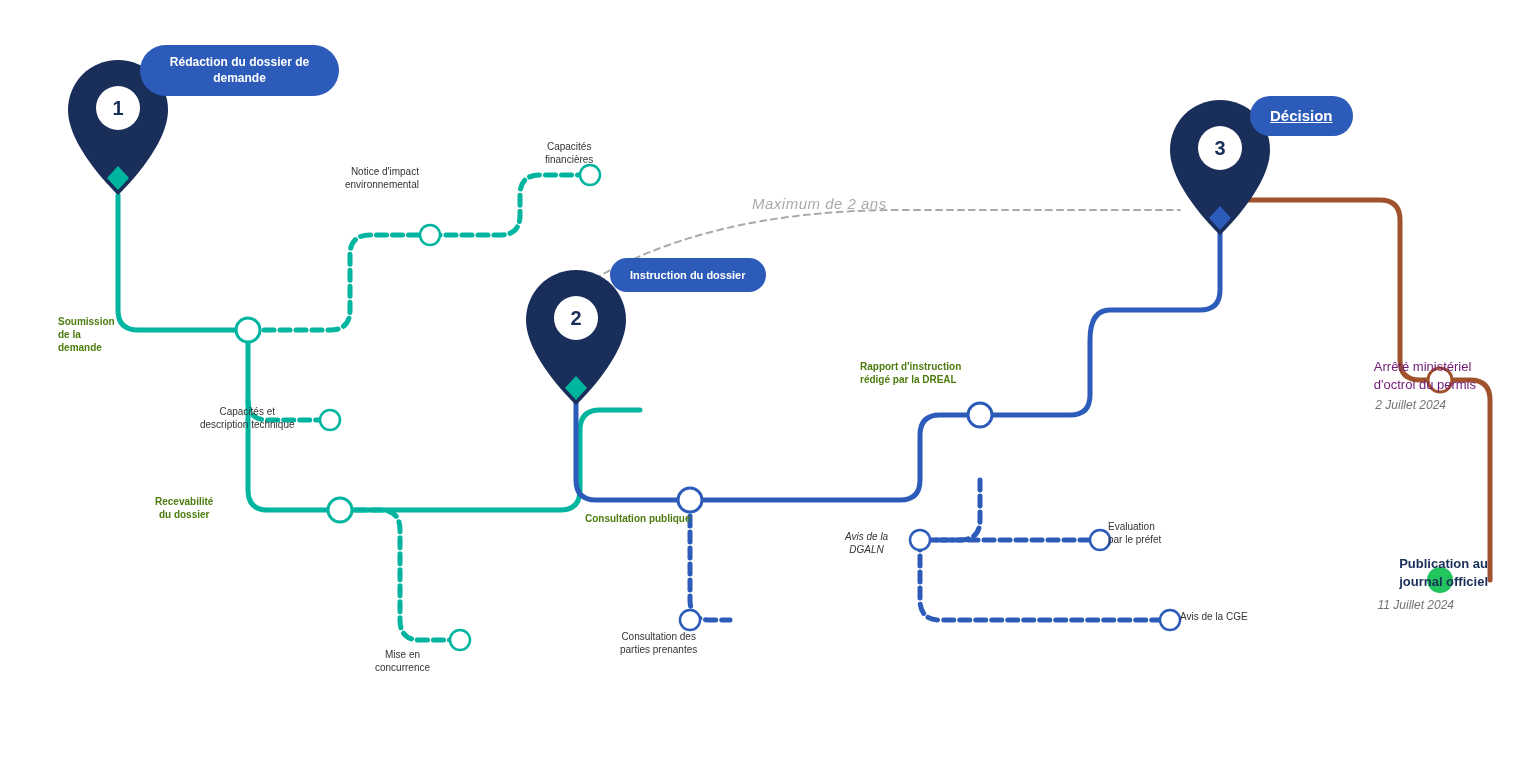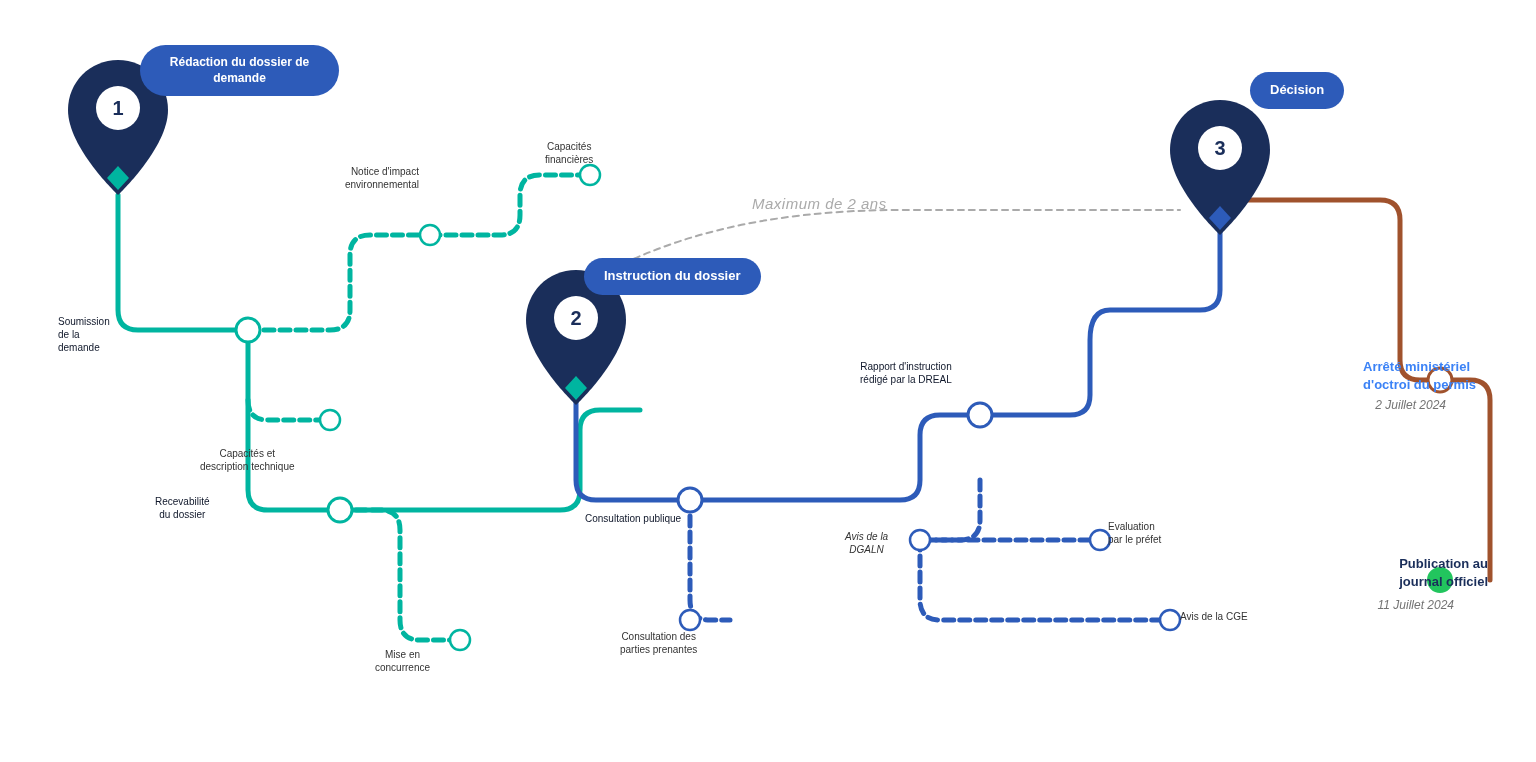--- a/index.html
+++ b/index.html
@@ -23,22 +23,22 @@
       height: 762px;
     }
     .label {
       position: absolute;
       font-size: 10px;
       color: #333;
       line-height: 1.3;
       text-align: center;
     }
     .label.bold {
-      font-weight: 400;
-      color: #0f172a;
+      font-weight: 700;
+      color: #4d7c0f;
     }
     .bubble {
       position: absolute;
       background: #2d5bb9;
       color: #fff;
       border-radius: 28px;
       padding: 10px 20px;
       font-size: 15px;
       font-weight: 700;
       text-align: center;
@@ -54,22 +54,22 @@
     }
     .date-label {
       position: absolute;
       font-style: italic;
       font-size: 12px;
       color: #737373;
     }
     .outcome-label {
       position: absolute;
       font-size: 13px;
-      font-weight: 700;
-      color: #3b82f6;
+      font-weight: 400;
+      color: #701a75;
       text-align: right;
       line-height: 1.4;
     }
   </style>
 </head>
 <body>
 
 <div id="diagram">
   <svg id="main-svg" viewBox="0 0 1536 762" xmlns="http://www.w3.org/2000/svg">
 
@@ -149,43 +149,43 @@
 
     <path d="M 1220 100 C 1192 100 1170 122 1170 150 C 1170 188 1220 235 1220 235 C 1220 235 1270 188 1270 150 C 1270 122 1248 100 1220 100 Z" fill="#1a2e5a"></path>
     <circle cx="1220" cy="148" r="22" fill="white"></circle>
     <text x="1220" y="155" text-anchor="middle" font-size="20" font-weight="700" fill="#1a2e5a">3</text>
     <polygon points="1220,230 1209,218 1220,206 1231,218" fill="#2d5bb9"></polygon>
 
   </svg>
 
   <div class="bubble" style="left:140px; top:45px; white-space:normal; width:199px; font-size:12px;">Rédaction du dossier de<br>demande</div>
 
-  <div class="bubble" style="left:584px; top:258px; font-size:13px;">Instruction du dossier</div>
+  <div class="bubble" style="left:610px; top:258px; font-size:11px;">Instruction du dossier</div>
 
-  <div class="bubble" style="left:1250px; top:72px; font-size:13px;">Décision</div>
+  <div class="bubble" style="left:1250px; top:96px; font-size:15px;text-decoration:underline;">Décision</div>
 
   <div class="max-label" style="left:720px; top:195px;margin-left:32px;">Maximum de 2 ans</div>
 
   <div class="label bold" style="left:58px; top:315px; text-align:left;">Soumission<br>de la<br>demande</div>
 
   <div class="label" style="left:345px; top:165px; text-align:right;">Notice d'impact<br>environnemental</div>
 
   <div class="label" style="left:545px; top:140px; text-align:center;">Capacités<br>financières</div>
 
-  <div class="label" style="left:200px; top:405px; text-align:center;margin-top:42px;">Capacités et<br>description technique</div>
+  <div class="label" style="left:200px; top:405px; text-align:center;">Capacités et<br>description technique</div>
 
   <div class="label bold" style="left:155px; top:495px; text-align:center;">Recevabilité<br>du dossier</div>
 
   <div class="label" style="left:375px; top:648px; text-align:center;">Mise en<br>concurrence</div>
 
   <div class="label bold" style="left:585px; top:488px; text-align:left;margin-top:24px;">Consultation publique</div>
 
   <div class="label" style="left:620px; top:630px; text-align:center;">Consultation des<br>parties prenantes</div>
 
-  <div class="label bold" style="left:860px; top:360px; text-align:right;">Rapport d'instruction<br>rédigé par la DREAL</div>
+  <div class="label bold" style="left:860px; top:360px; text-align:left;">Rapport d'instruction<br>rédigé par la DREAL</div>
 
   <div class="label" style="left:845px; top:530px; text-align:center;font-style:italic;">Avis de la<br>DGALN</div>
 
   <div class="label" style="left:1108px; top:520px; text-align:left;">Evaluation<br>par le préfet</div>
 
   <div class="label" style="left:1180px; top:610px; text-align:center;">Avis de la CGE</div>
 
   <div class="outcome-label" style="right:60px; top:358px; text-align:left;">Arrêté ministériel<br>d'octroi du permis</div>
   <div class="date-label" style="right:90px; top:398px;">2 Juillet 2024</div>
 

